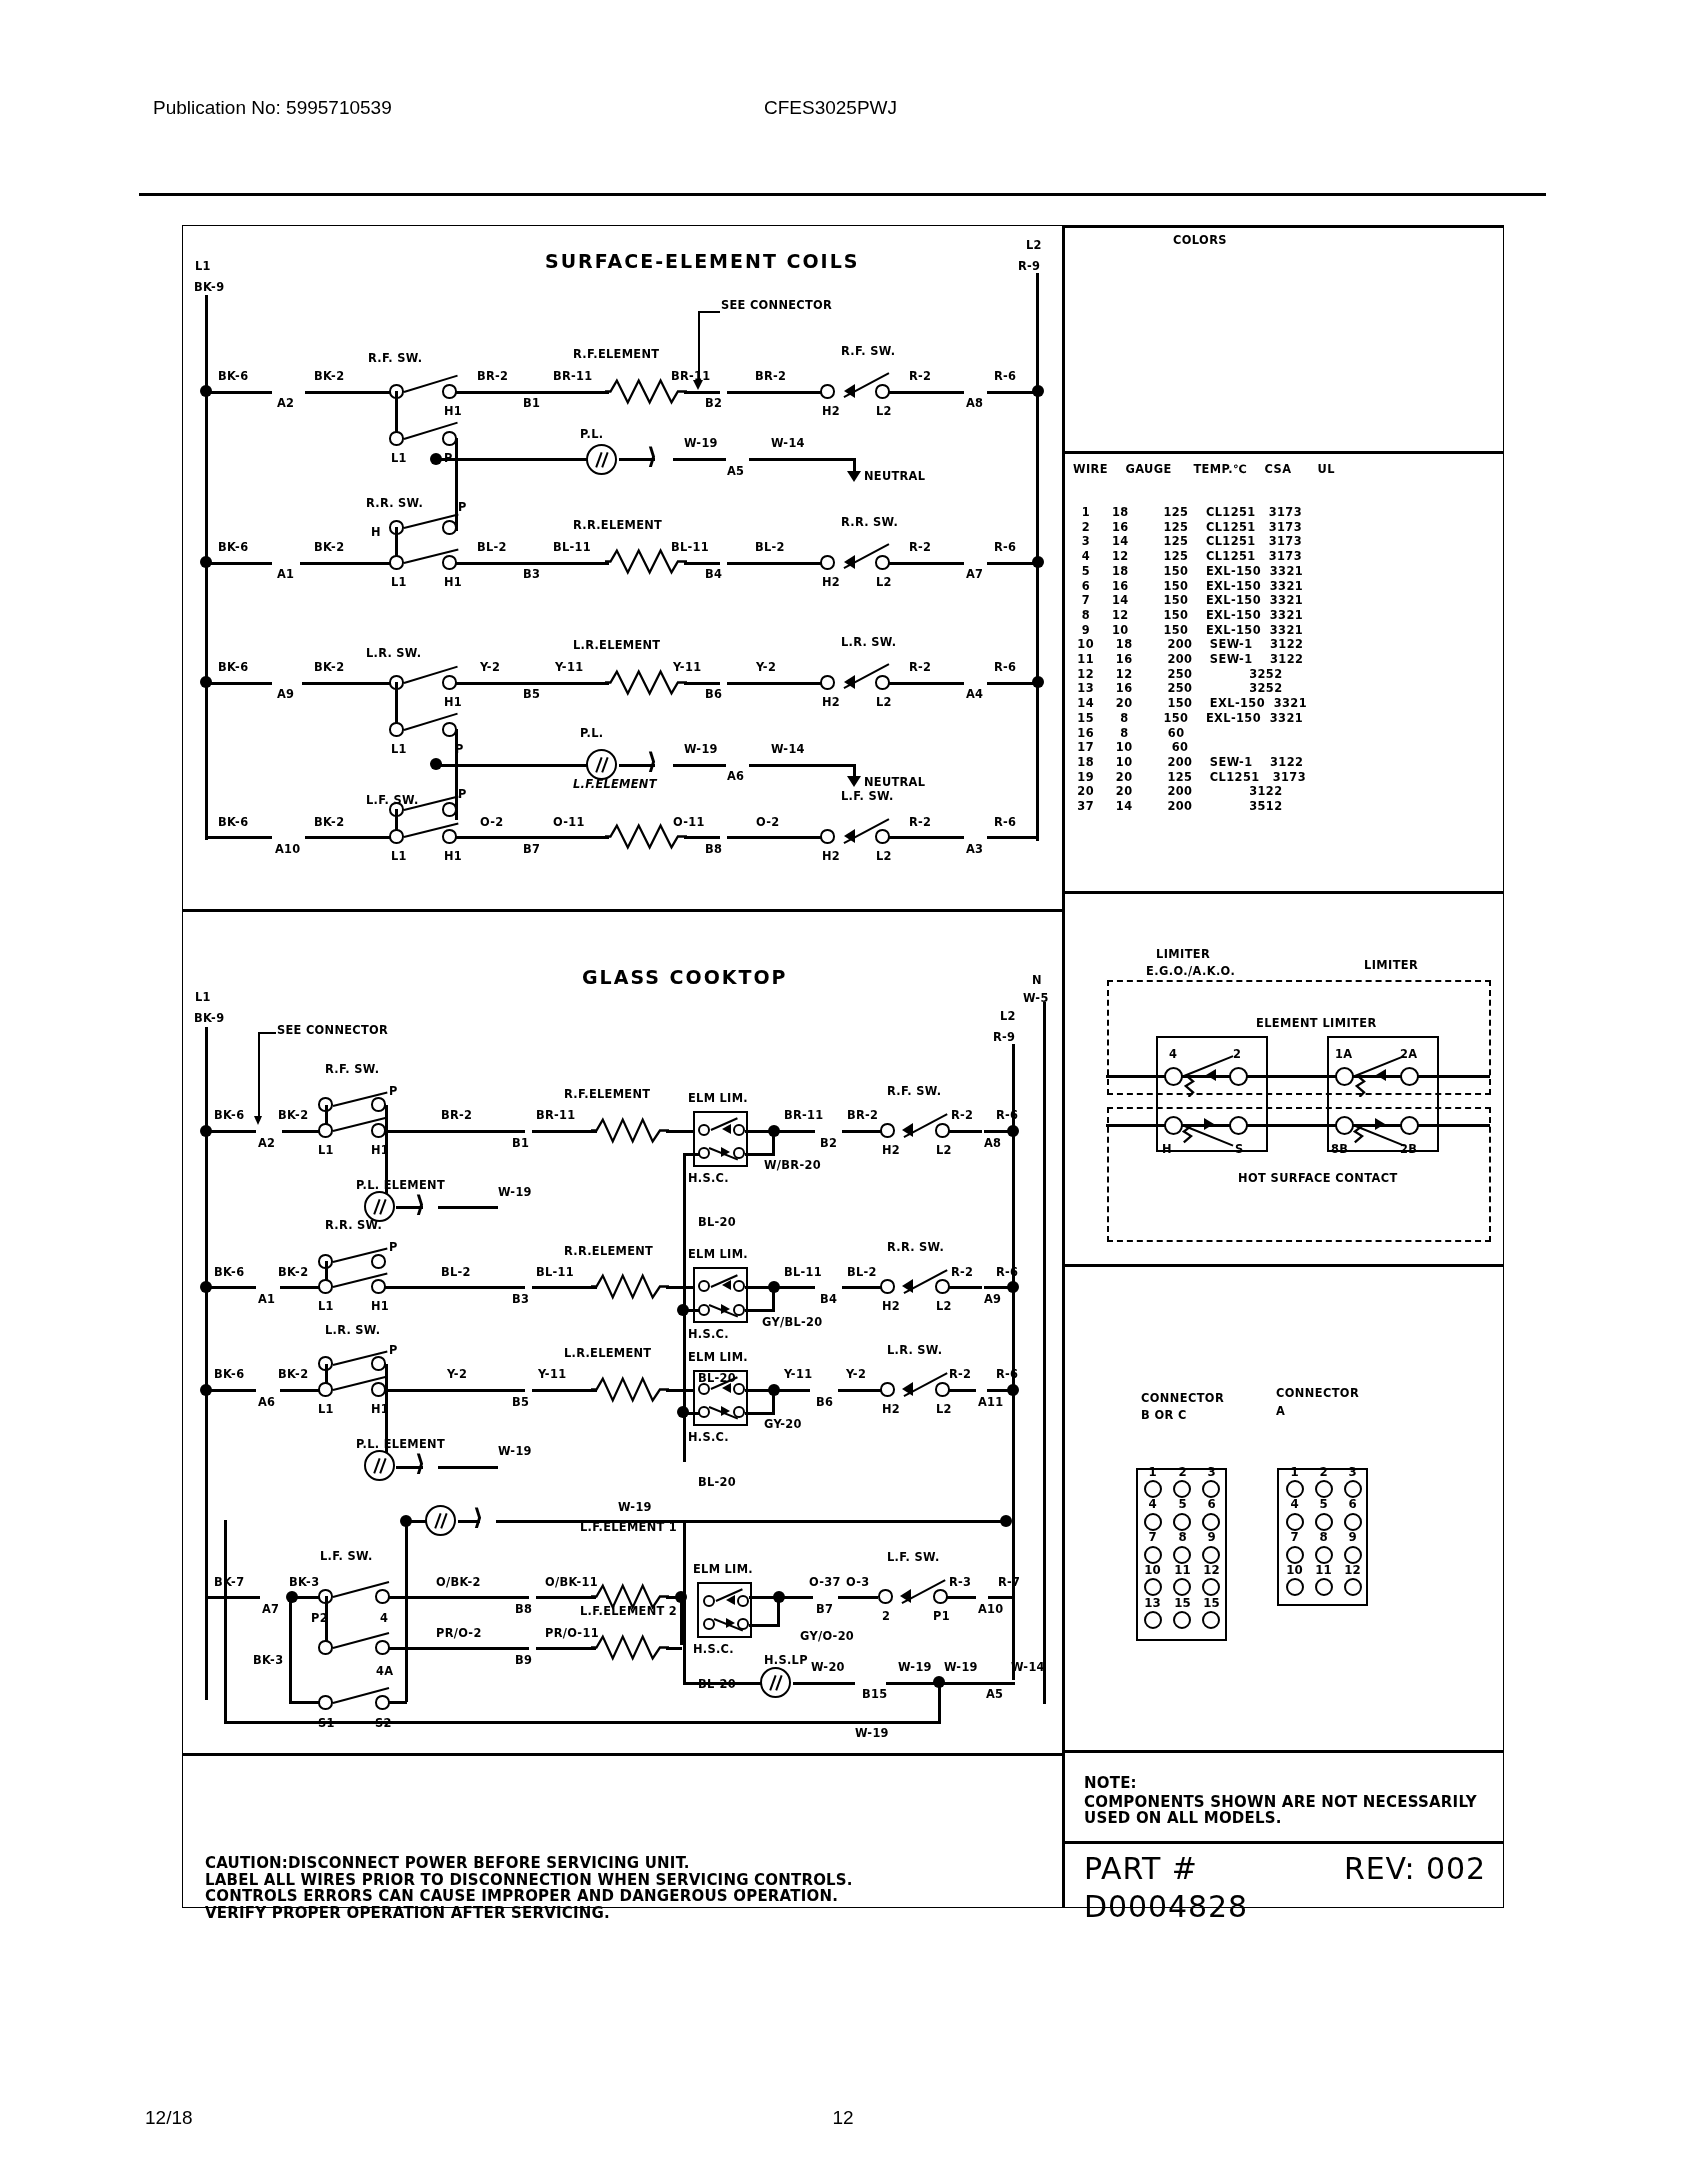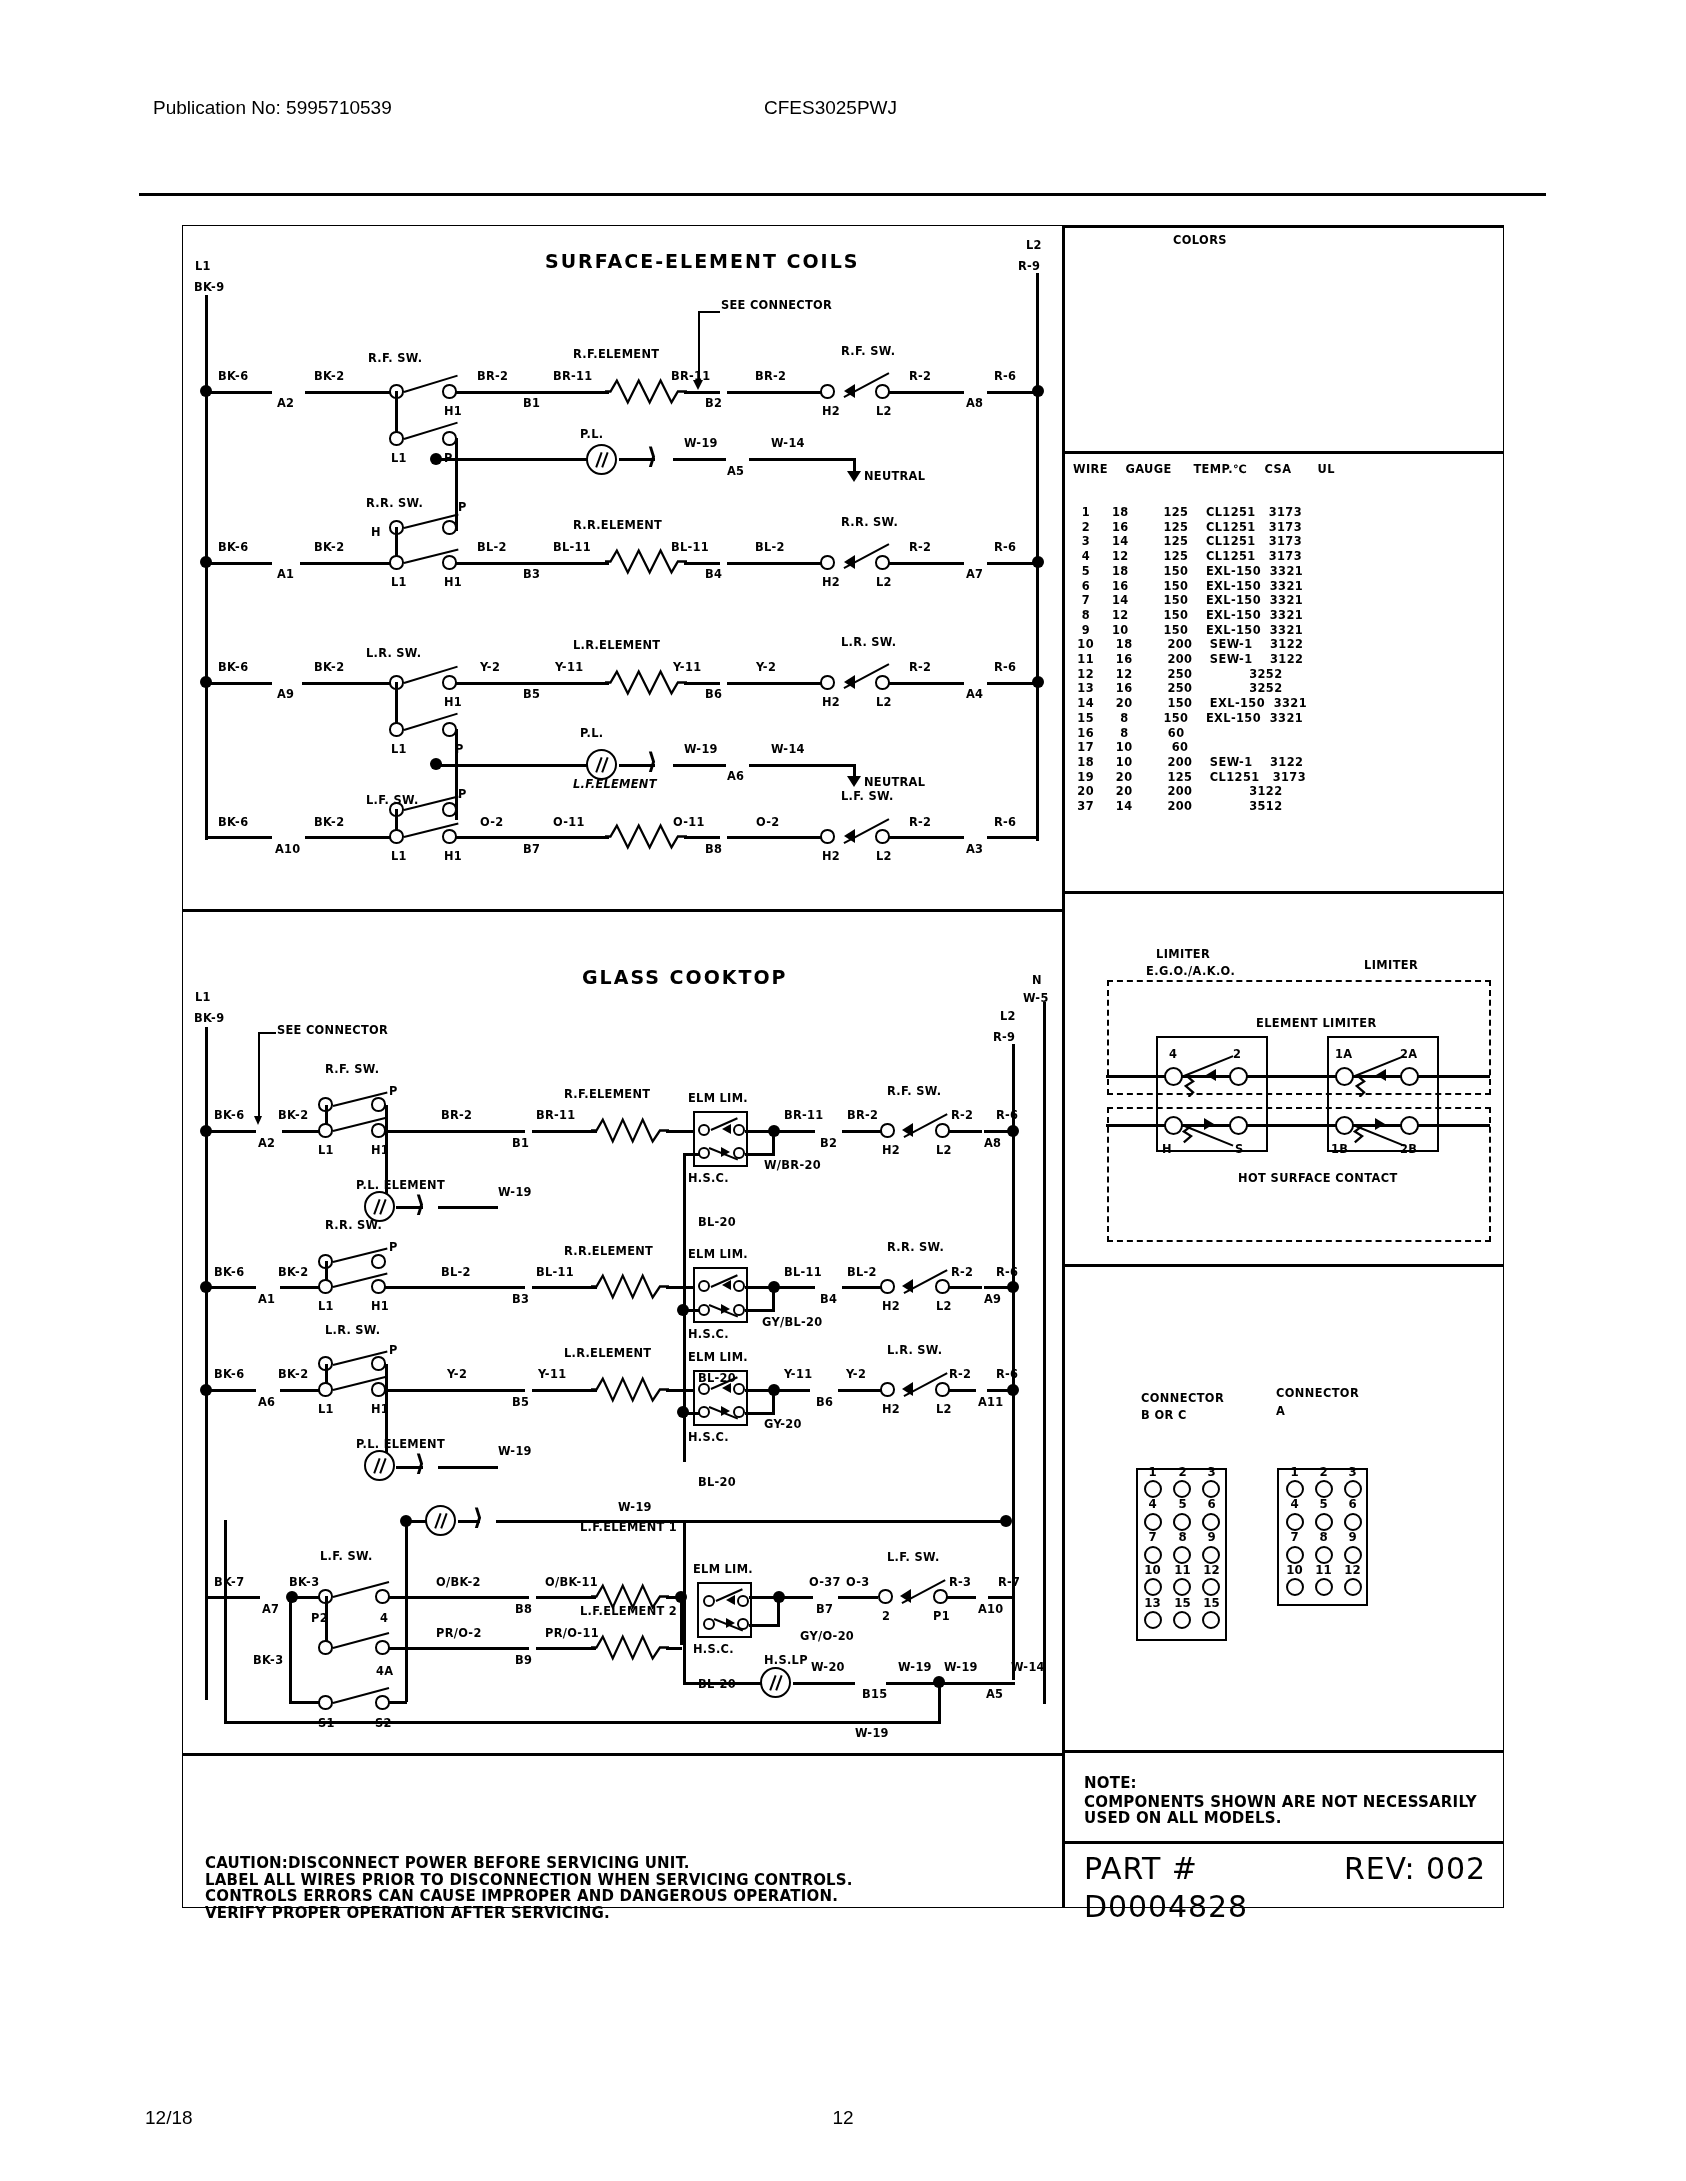--- a/index.html
+++ b/index.html
@@ -739,21 +739,21 @@
   <div class="lbl" style="left:1400px;top:1047px;">2A</div>
   <div class="slant" style="left:1355px;top:1075px;width:53px;transform:rotate(-22deg);"></div>
   <div class="tri" style="left:1376px;top:1069px;border-top-width:6.4px;border-bottom-width:6.4px;border-right-width:10px;"></div>
   <svg style="position:absolute;left:1355px;top:1075px;" width="20" height="22" viewBox="0 0 22 24">
       <polyline points="2,0 10,7 2,12 10,19 5,24" fill="none" stroke="#000" stroke-width="2.5"></polyline>
     </svg>
 
   <div class="ln h1p abs" style="left:1295px;top:1124px;width:195px;height:2.7px;"></div>
   <div class="term" style="left:1335px;top:1116px;width:19px;height:19px;"></div>
   <div class="term" style="left:1400px;top:1116px;width:19px;height:19px;"></div>
-  <div class="lbl" style="left:1331px;top:1142px;">1B</div>
+  <div class="lbl" style="left:1331px;top:1142px;">8B</div>
   <div class="lbl" style="left:1400px;top:1142px;">2B</div>
   <div class="slant" style="left:1353px;top:1124px;width:55px;transform:rotate(22deg);"></div>
   <div class="tri" style="left:1375px;top:1118px;border-top-width:6.4px;border-bottom-width:6.4px;border-right-width:10px;transform:scaleX(-1);"></div>
   <svg style="position:absolute;left:1353px;top:1126px;" width="20" height="22" viewBox="0 0 22 24">
       <polyline points="2,18 10,11 2,6 10,0 5,-4" fill="none" stroke="#000" stroke-width="2.5"></polyline>
     </svg>
 
   <div class="ln h3 abs" style="left:1062px;top:1264px;width:442px;height:2.7px;"></div>
 
   <div class="tbl" style="left:1141px;top:1391px;">CONNECTOR</div>

